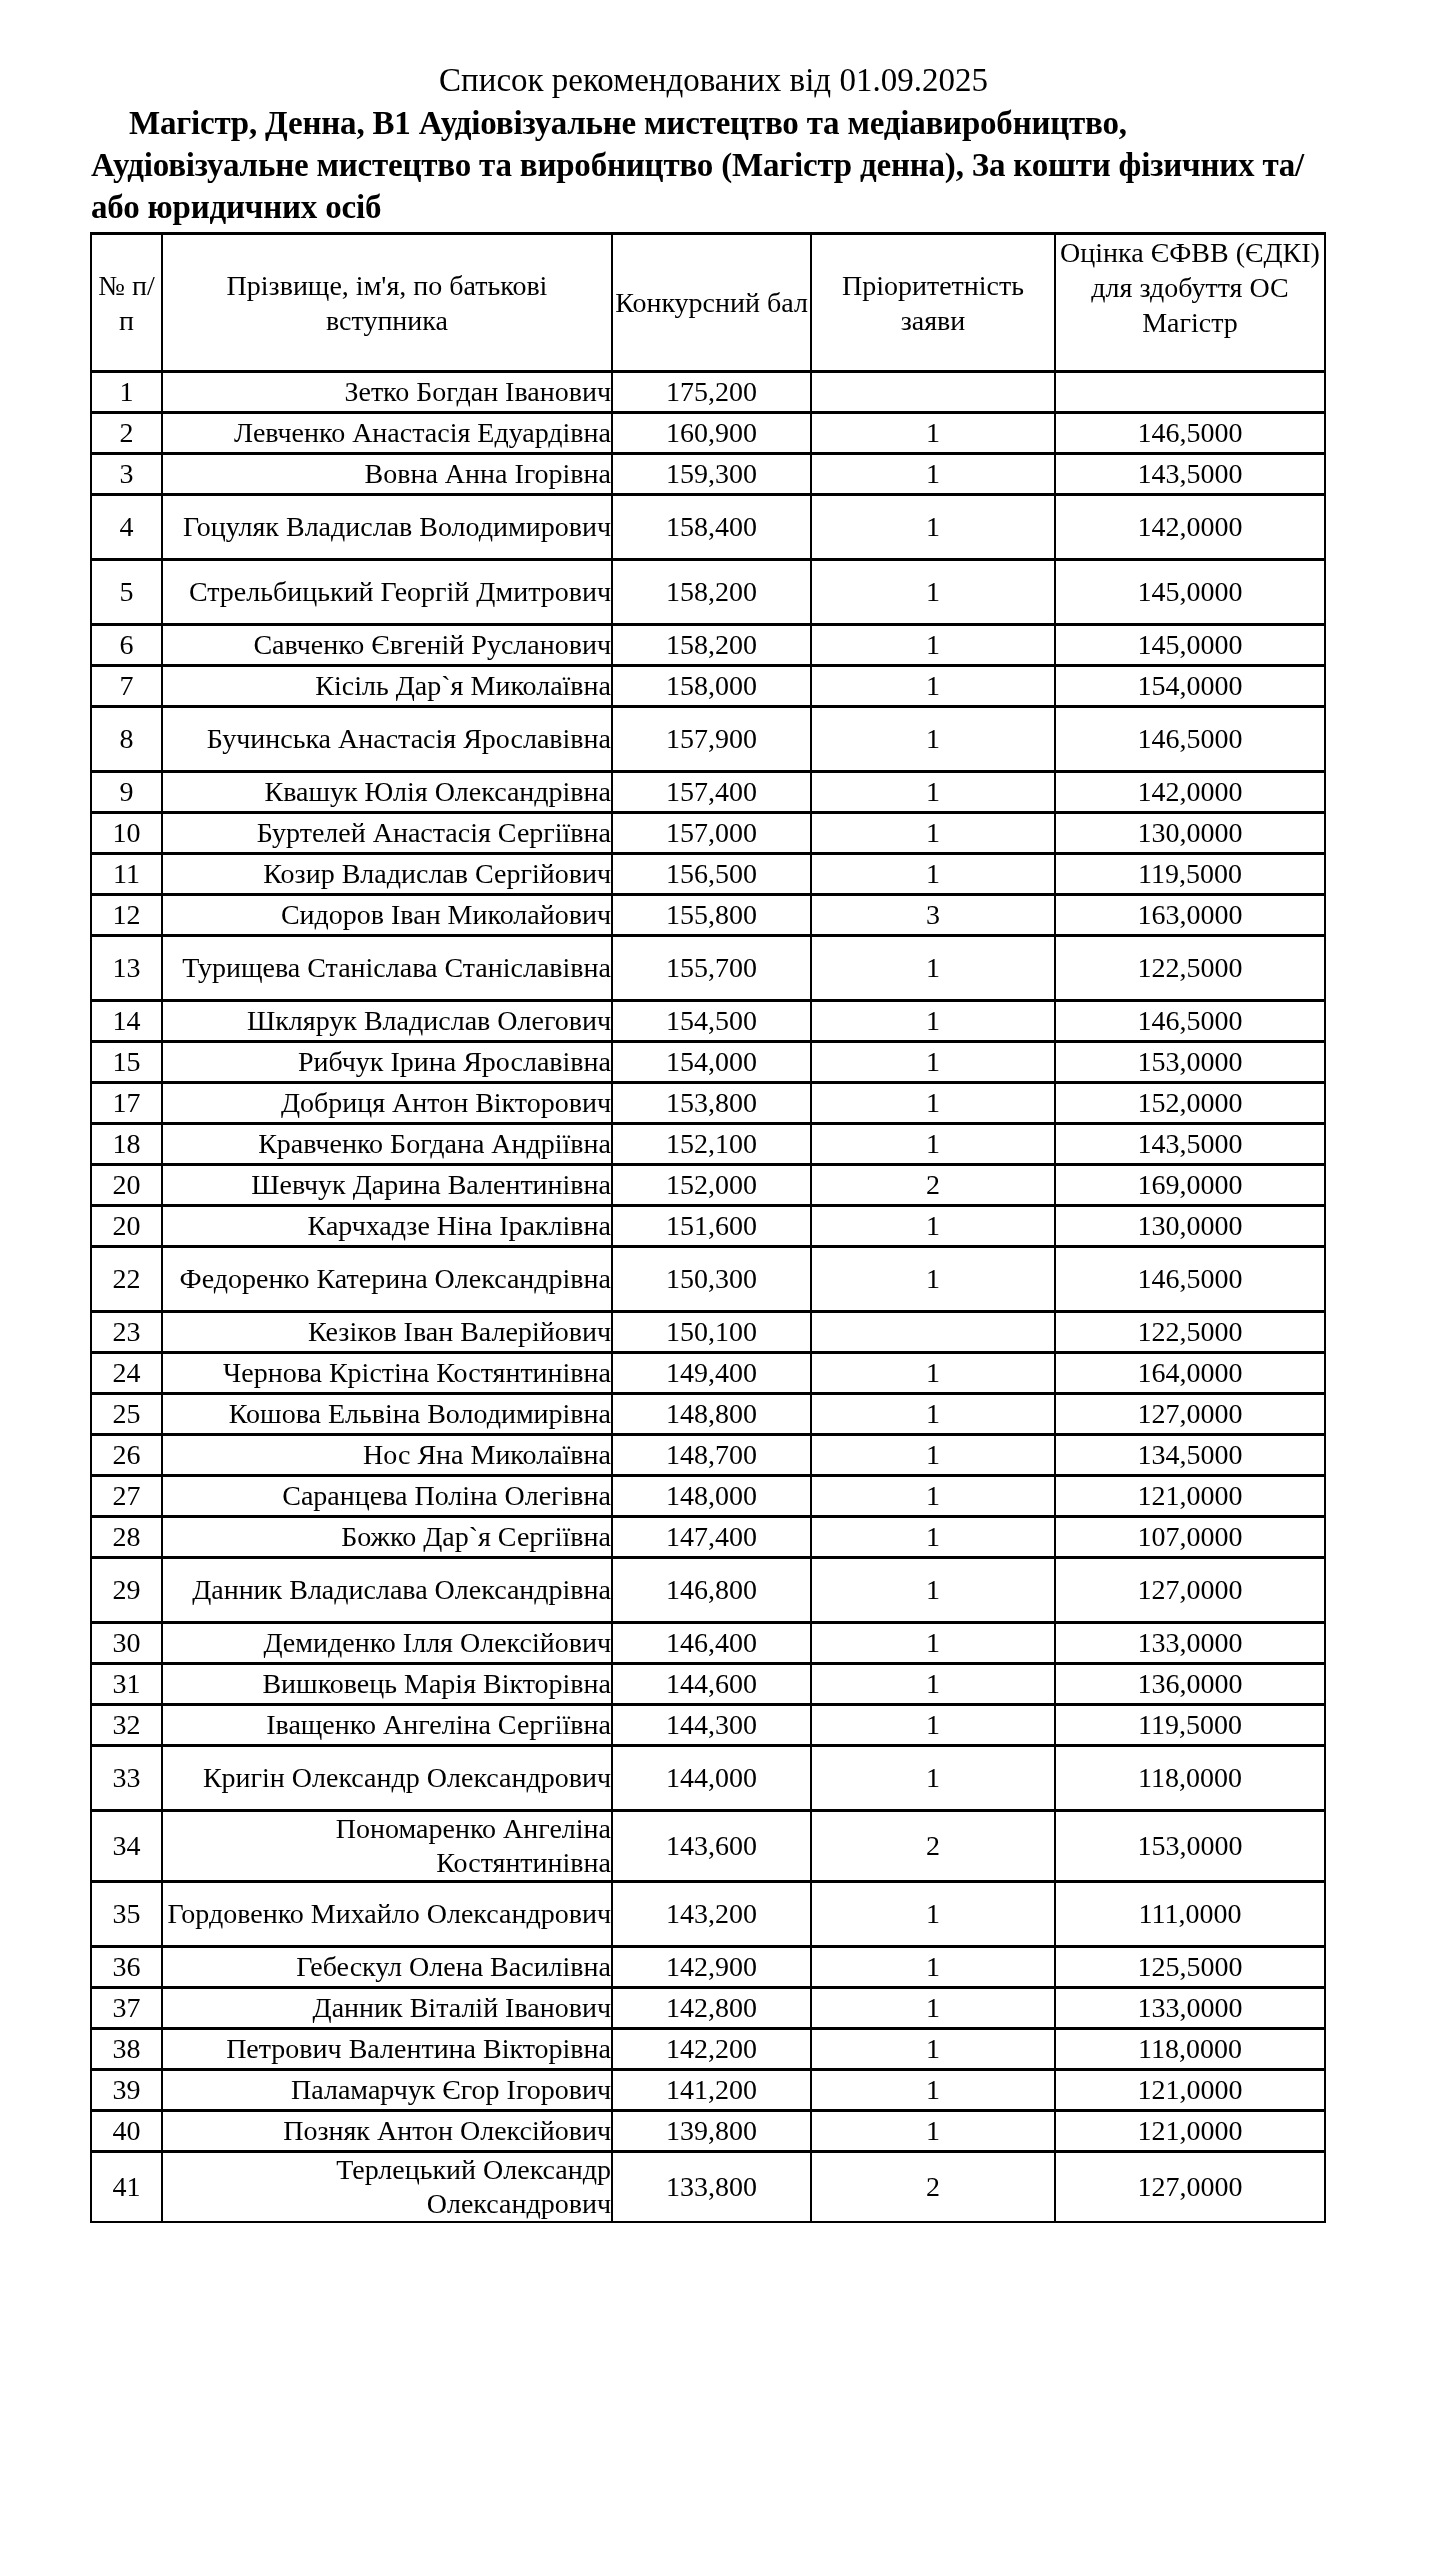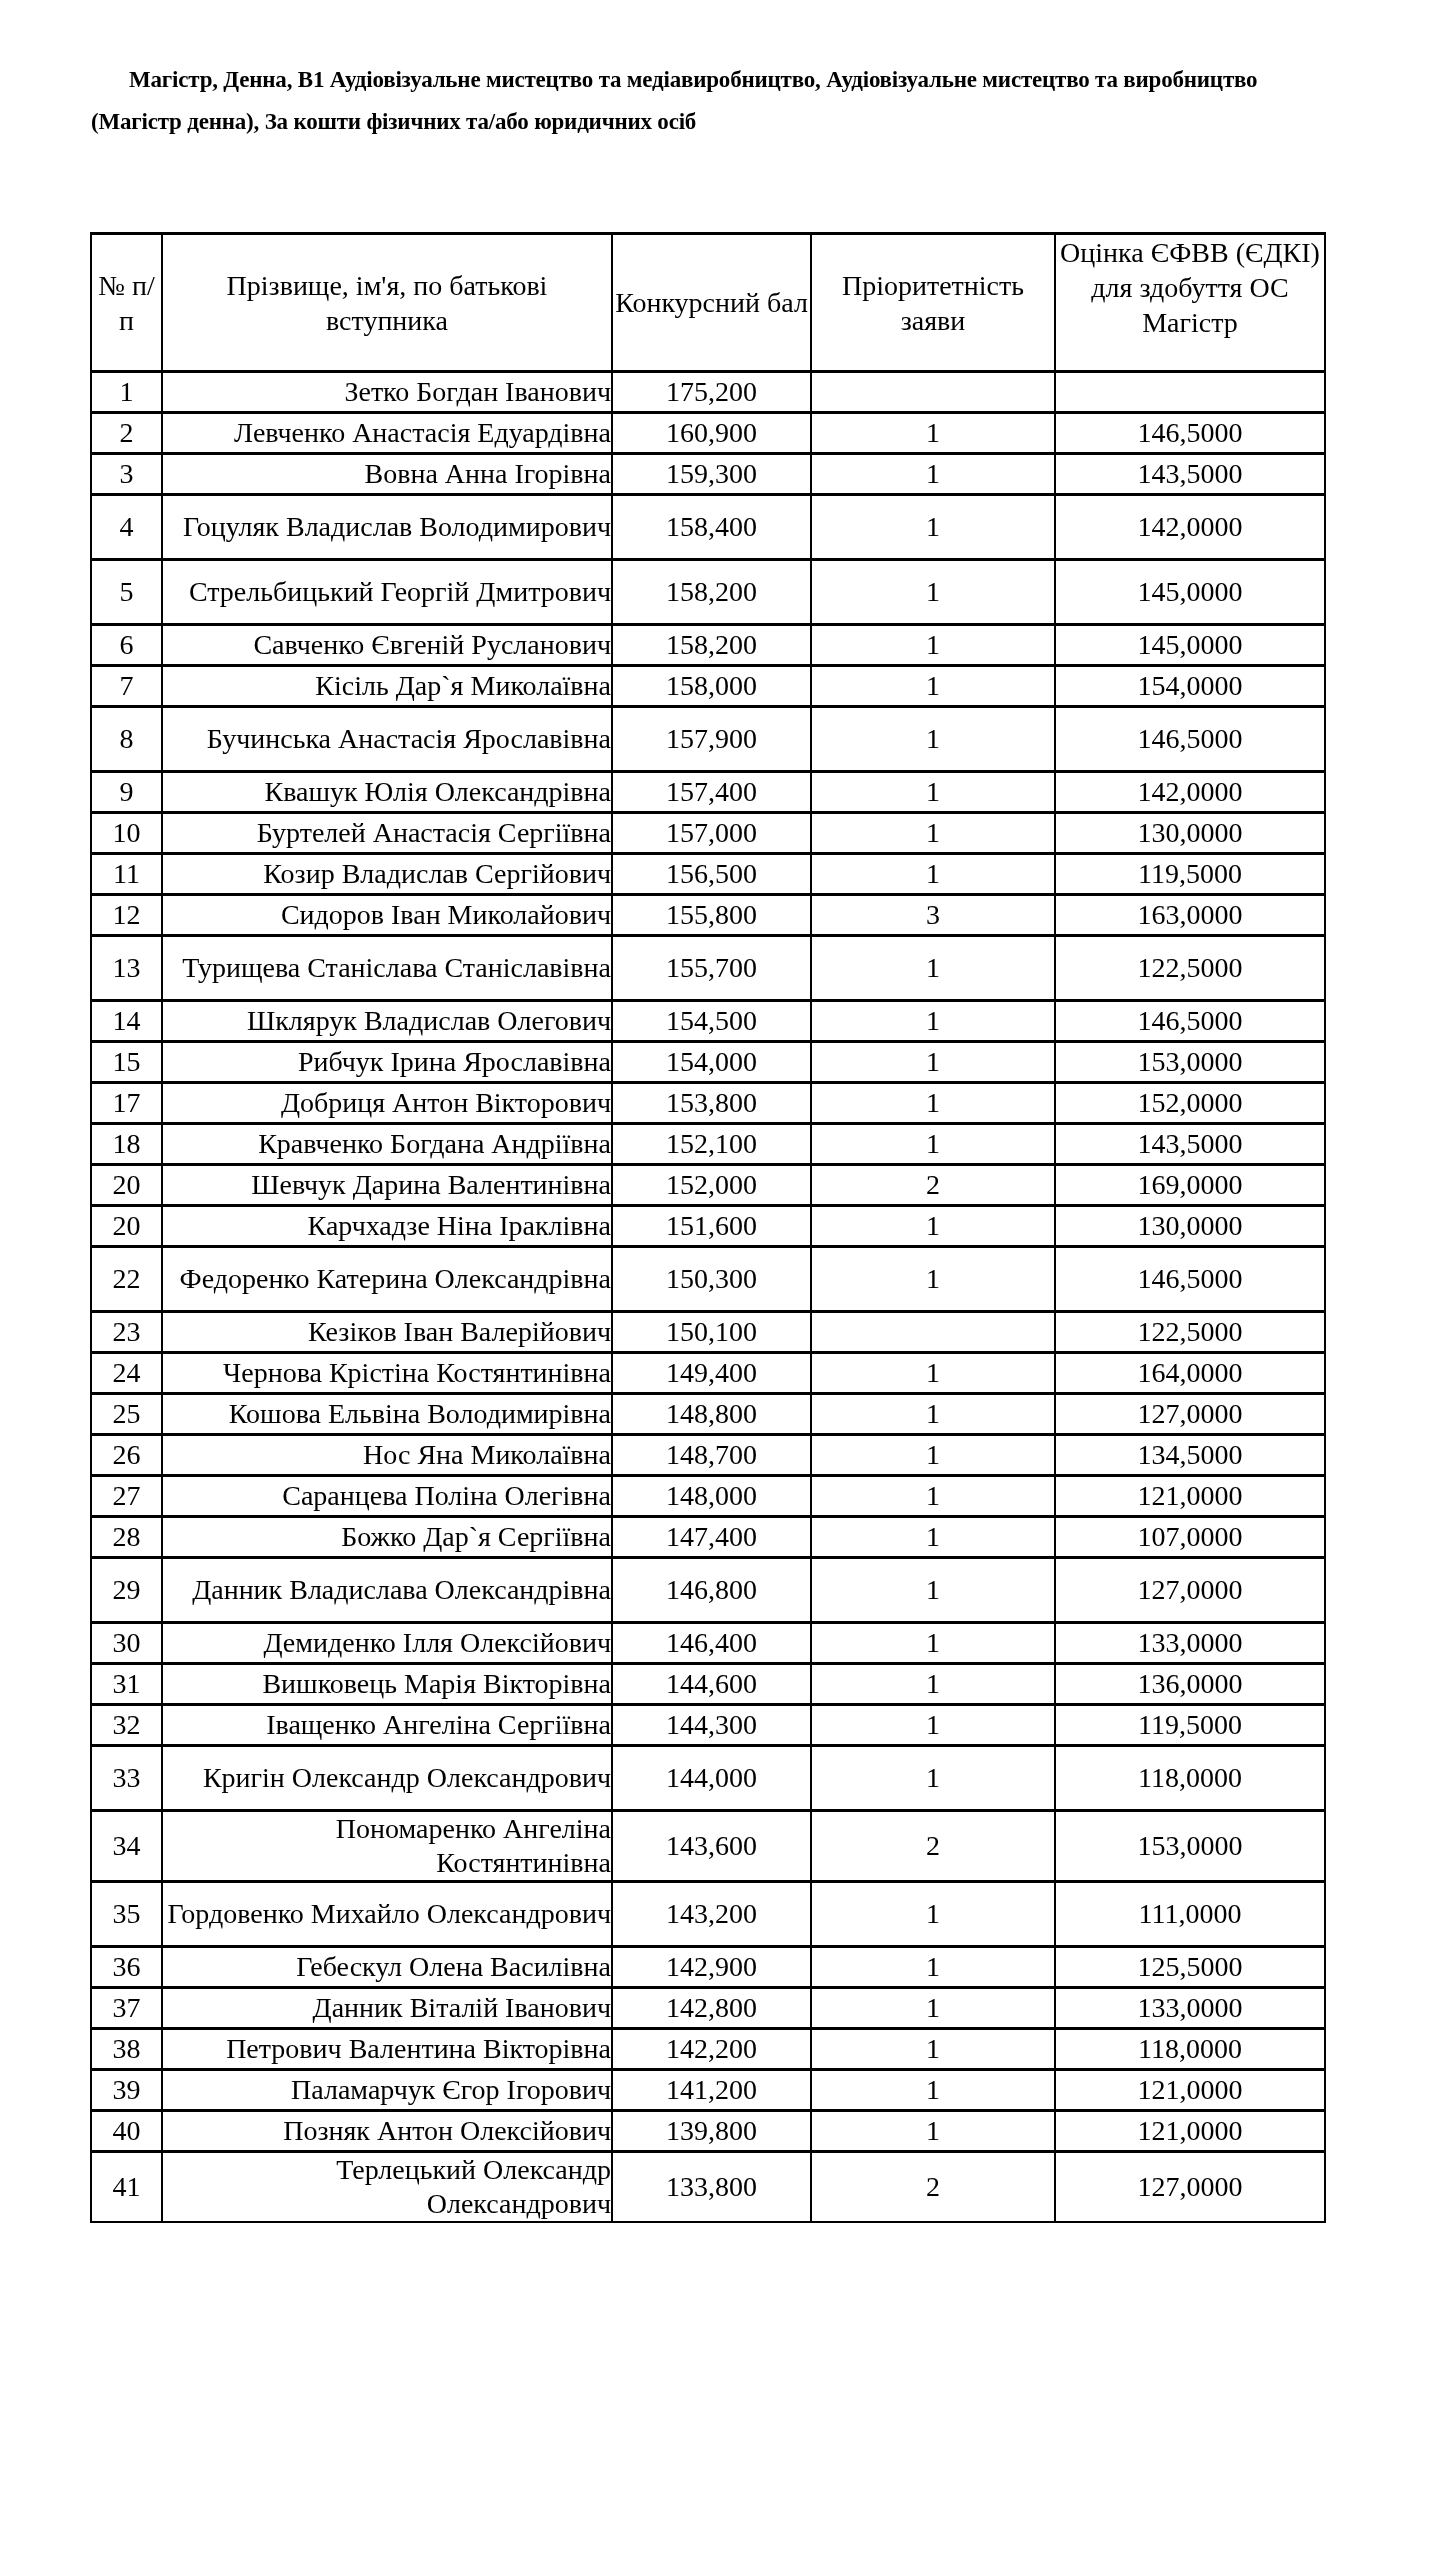--- a/index.html
+++ b/index.html
@@ -29,21 +29,21 @@
     width: 1245px;
   }
   .title-line {
     text-align: center;
     font-size: 33px;
     line-height: 43px;
     font-weight: normal;
     white-space: nowrap;
   }
   .subtitle {
-    font-size: 23px;
+    font-size: 33px;
     line-height: 42px;
     font-weight: bold;
     text-indent: 38px;
     text-align: left;
     letter-spacing: -0.2px;
   }
   table.list {
     position: absolute;
     left: 90px;
     top: 232px;
@@ -88,20 +88,21 @@
   col.w-name { width: 450px; }
   col.w-score { width: 199px; }
   col.w-prio { width: 244px; }
   col.w-eval { width: 270px; }
 </style>
 </head>
 <body>
 
 <div class="page">
   <div class="title-block">
+    <div class="title-line">Список рекомендованих від 01.09.2025</div>
     <div class="subtitle">Магістр, Денна, В1 Аудіовізуальне мистецтво та медіавиробництво, Аудіовізуальне мистецтво та виробництво (Магістр денна), За кошти фізичних та/або юридичних осіб</div>
   </div>
 
   <table class="list">
     <colgroup>
       <col class="w-num">
         <col class="w-name">
         <col class="w-score">
         <col class="w-prio">
         <col class="w-eval">

